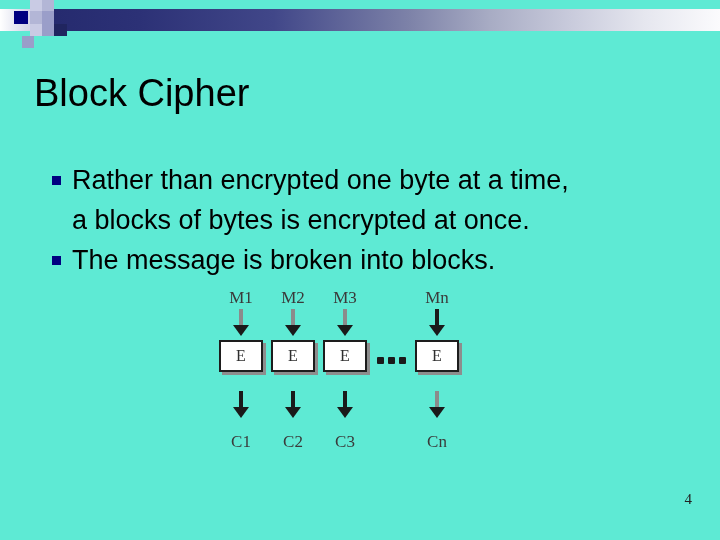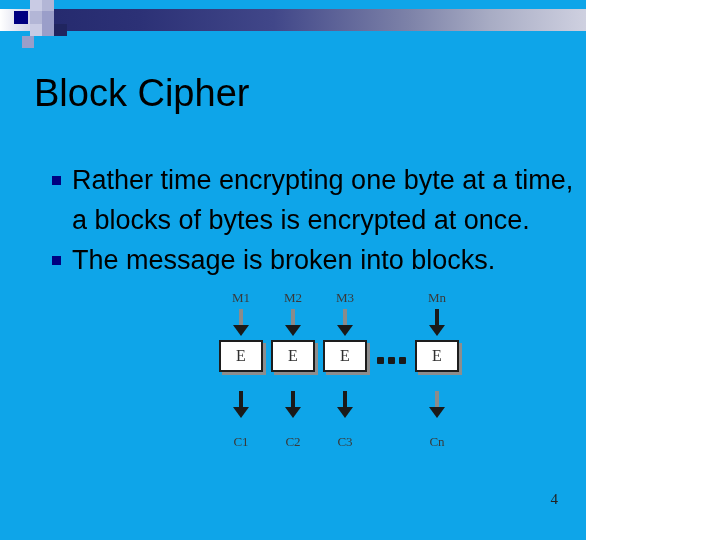--- a/index.html
+++ b/index.html
@@ -6,23 +6,23 @@
   html, body {
     margin: 0;
     padding: 0;
     background: #ffffff;
   }
   body {
     font-family: "Liberation Sans", sans-serif;
   }
   #slide {
     position: relative;
-    width: 586px;
+    width: 720px;
     height: 540px;
-    background: #0ea5e9;
+    background: #5eead4;
     overflow: hidden;
   }
 
   
   #header-decor {
     position: absolute;
     left: 0;
     top: 0;
     width: 720px;
     height: 48px;
@@ -118,21 +118,21 @@
   .chain-1 { left: 60px; }
   .chain-2 { left: 112px; }
   .chain-3 { left: 204px; }
 
   .lbl {
     position: absolute;
     left: 0;
     width: 56px;
     text-align: center;
     font-family: "Liberation Serif", serif;
-    font-size: 13px;
+    font-size: 17px;
     color: #3a3a3a;
     line-height: 20px;
   }
   .lbl-top    { top: 0px; }
   .lbl-bottom { top: 144px; }
 
   .arrow {
     position: absolute;
     left: 26px;
     width: 4px;
@@ -226,21 +226,21 @@
 
     <div class="sq sq-lav3" style="left:22px; top:36px; width:12px; height:12px;"></div>
   </div>
 
   <div id="title">Block Cipher</div>
 
   <div id="body">
 
     <div class="bullet-row">
       <span class="bullet-mark"></span>
-      <span class="bullet-cont">Rather time encrypting one byte at a time,</span>
+      <span class="bullet-cont">Rather than encrypted one byte at a time,</span>
       <span class="bullet-cont">a blocks of bytes is encrypted at once.</span>
     </div>
 
     <div class="bullet-row">
       <span class="bullet-mark"></span>
       <span class="bullet-cont">The message is broken into blocks.</span>
     </div>
 
   </div>
 

